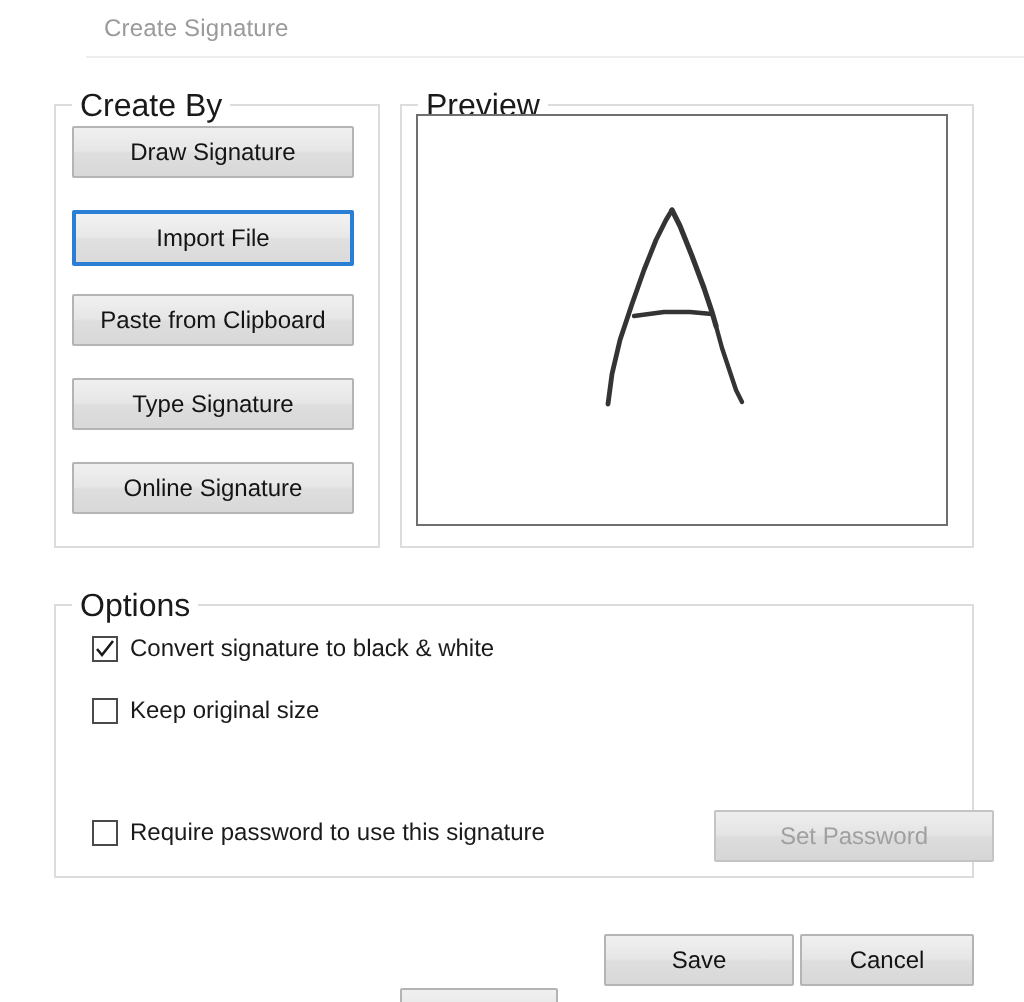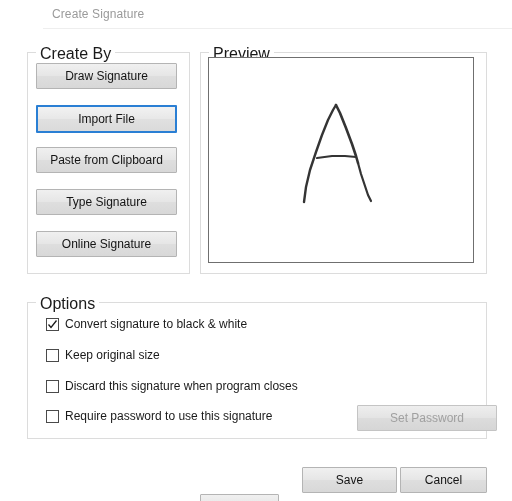--- a/index.html
+++ b/index.html
@@ -213,24 +213,20 @@
       </svg>
     </span>
     <span class="check-label">Convert signature to black &amp; white</span>
   </div>
 
   <div class="check-row" style="top:43px;">
     <span class="checkbox"></span>
     <span class="check-label">Keep original size</span>
   </div>
 
-  <div class="check-row" style="top:74px;">
-    <span class="checkbox"></span>
-    <span class="check-label">Discard this signature when program closes</span>
-  </div>
 
   <div class="check-row" style="top:104px;">
     <span class="checkbox"></span>
     <span class="check-label">Require password to use this signature</span>
   </div>
 
   <button class="win-button disabled" style="left:305px; top:102px; width:140px; height:22px;" disabled="">Set Password</button>
 </div>
 
 <button class="win-button footer-btn" style="left:200px; width:79px;margin-top:27px;">Save Online</button>

